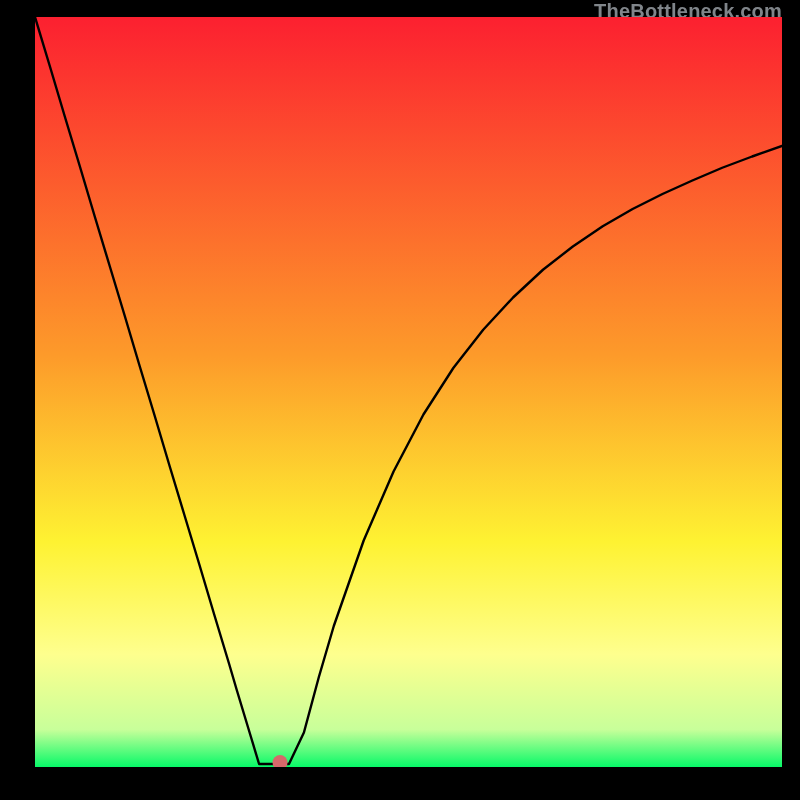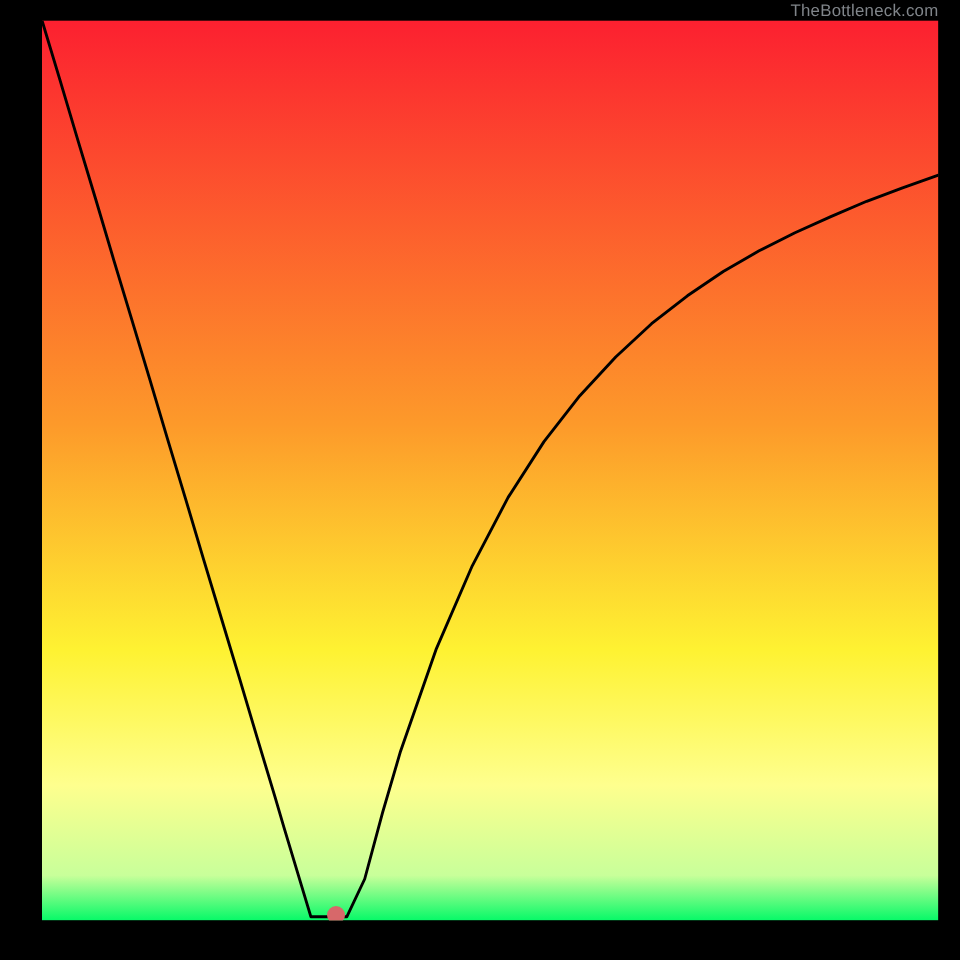--- a/index.html
+++ b/index.html
@@ -21,22 +21,22 @@
     left: 35px;
     top: 17px;
     width: 747px;
     height: 750px;
   }
   .watermark {
     position: absolute;
     top: 0px;
     right: 18px;
     font-family: Arial, Helvetica, sans-serif;
-    font-size: 14px;
-    font-weight: 400;
+    font-size: 20px;
+    font-weight: 700;
     color: #80858a;
     letter-spacing: 0.2px;
   }
   svg {
     display: block;
   }
 </style>
 </head>
 <body>
 

